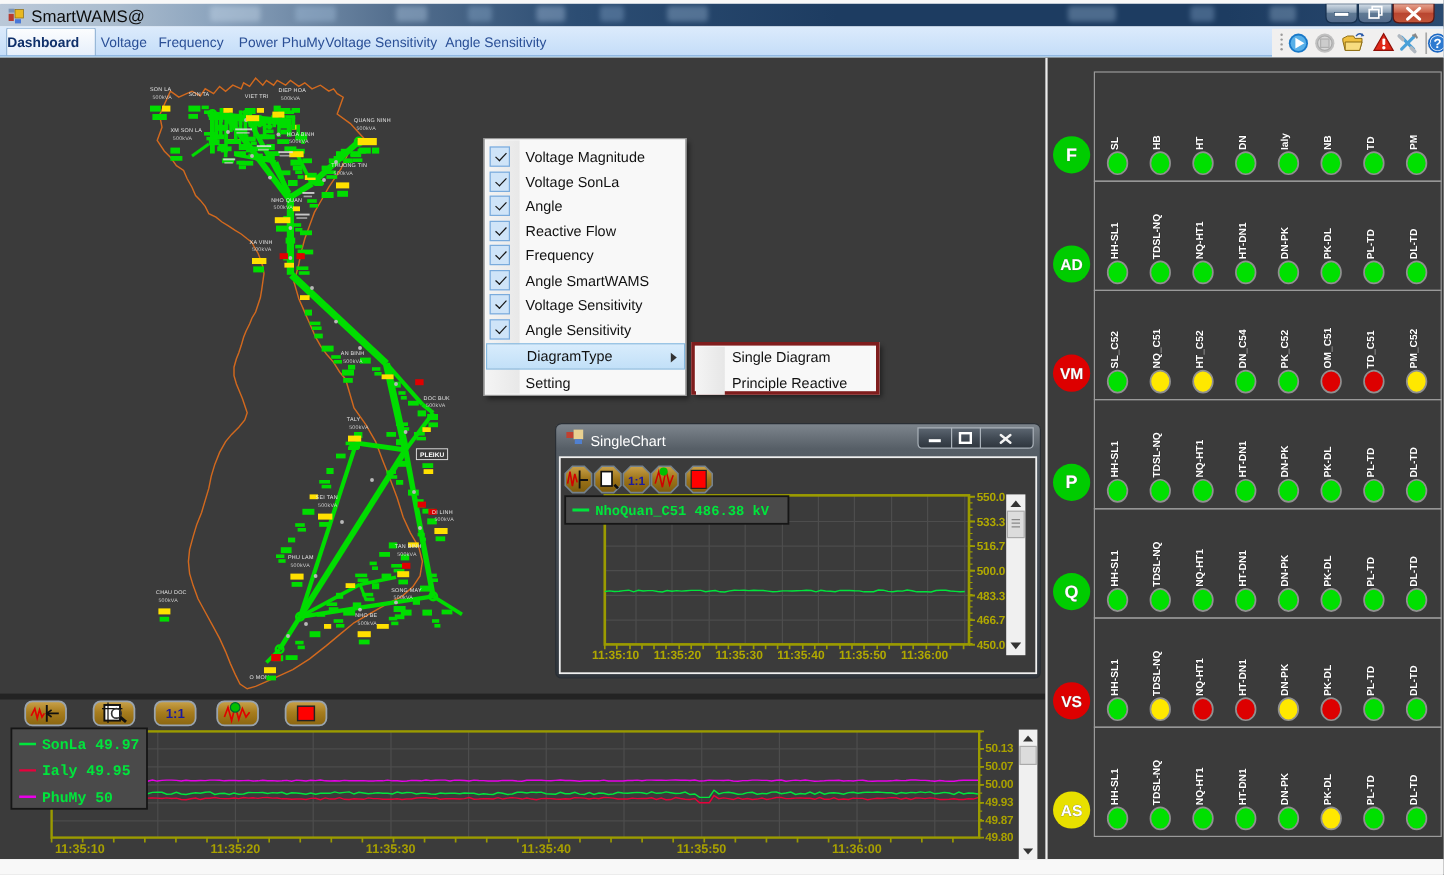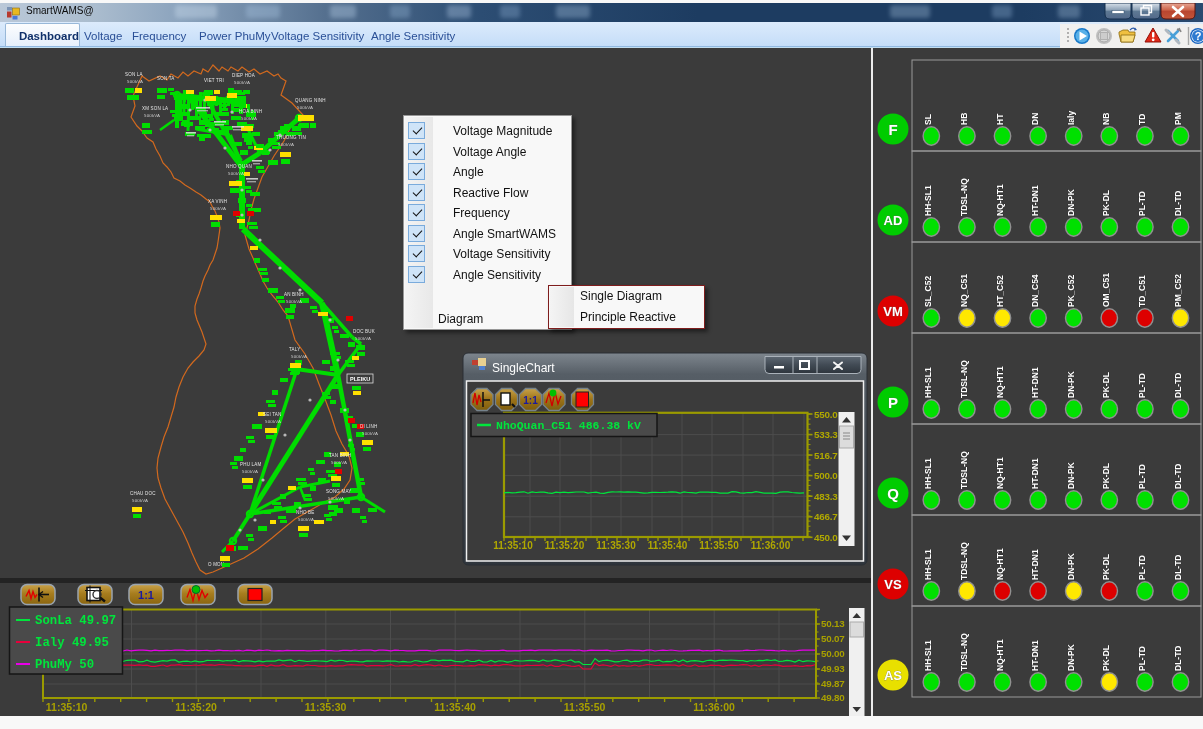--- a/index.html
+++ b/index.html
@@ -1,43 +1,43 @@
 <!DOCTYPE html>
 <html><head><meta charset="utf-8"><style>
 *{margin:0;padding:0;box-sizing:border-box}
 body{width:1203px;height:729px;position:relative;overflow:hidden;font-family:"Liberation Sans",sans-serif;background:#fff}
 #titlebar{position:absolute;left:0;top:0;width:1203px;height:22px;
  background:linear-gradient(90deg,#bac8d8 0%,#aabcce 8%,#8ba3bd 15%,#55708f 27%,#2c4d73 40%,#1d3c61 58%,#1d3c61 85%,#2a4a70 100%);border-radius:4px 4px 0 0}
 #titlebar::before{content:"";position:absolute;left:0;top:0;width:100%;height:3px;background:linear-gradient(90deg,#fdfdfd, #cdd8e4 30%, #9fb2c8 60%, #8ba0b9)}
 .blob{position:absolute;top:5px;height:13px;filter:blur(2px);opacity:.38;border-radius:3px}
 #appicon{position:absolute;left:7px;top:7px;width:13px;height:13px}
-#apptitle{position:absolute;left:26px;top:5px;font-size:10px;color:#0c0c0c}
+#apptitle{position:absolute;left:26px;top:5px;font-size:14px;color:#0c0c0c}
 #wbtns{position:absolute;left:1104px;top:3px;width:92px;height:18px}
 #menubar{position:absolute;left:0;top:22px;width:1203px;height:26px;background:linear-gradient(#dcebfc,#c3dcf8)}
 #menubar::after{content:"";position:absolute;left:0;bottom:0;width:100%;height:2px;background:linear-gradient(#7aa6d8,#d8f0fa)}
 .tab{position:absolute;top:2px;height:24px;line-height:24px;color:#2a4f96;font-size:11.5px}
-#tab-active{position:absolute;left:5px;top:1px;width:75px;height:25px;line-height:25px;text-align:right;
+#tab-active{position:absolute;left:5px;top:1px;width:75px;height:25px;line-height:25px;text-align:left;
  background:linear-gradient(#fcfdfe,#e4eefb);border:1px solid #98b8d8;border-bottom:none;border-radius:2px 2px 0 0;
  font-weight:bold;color:#10306a;font-size:11.5px}
 #rtoolbar{position:absolute;left:1060px;top:24px;width:143px;height:24px;background:#f1f0ef}
 #main{position:absolute;left:0;top:48px;width:1203px;height:668px;background:#3b3b3b}
 #whitebottom{position:absolute;left:0;top:716px;width:1203px;height:13px;background:#f8f8f8}
 #ctxmenu{position:absolute;left:403px;top:115px;width:169px;height:215px;background:#f8f8f8;
  border:1px solid #979797;box-shadow:3px 3px 4px rgba(0,0,0,.45);font-size:12px;color:#111}
 #ctxmenu .strip{position:absolute;left:1px;top:1px;width:28px;height:211px;background:linear-gradient(90deg,#f4f4f4,#e8e8e8)}
 .mi{position:absolute;left:1px;width:165px;height:21px;line-height:21px}
-.mi .txt{position:absolute;left:48px;top:0}
+.mi .txt{position:absolute;left:33px;top:0}
 .cb{position:absolute;left:3px;top:1px;width:17px;height:17px;background:#cfe4f8;border:1px solid #7aabdc}
 .cb::after{content:"";position:absolute;left:3.5px;top:4px;width:8px;height:4px;border-left:1.8px solid #141414;border-bottom:1.8px solid #141414;transform:rotate(-47deg)}
 #mi-diag{position:absolute;left:1px;top:170px;width:166px;height:21.5px;background:linear-gradient(#d8ecfc,#c2e0f8);border:1px solid #84b8e0;line-height:20px}
 #mi-diag .txt{position:absolute;left:33px}
 #mi-diag .arr{position:absolute;right:6px;top:7px;width:0;height:0;border-left:5px solid #333;border-top:4px solid transparent;border-bottom:4px solid transparent}
 #mi-set{position:absolute;left:1px;top:193px;width:165px;height:21px;line-height:21px}
 #mi-set .txt{position:absolute;left:33px}
-#submenu{position:absolute;left:548px;top:285px;width:157px;height:44px;background:#f8f8f8;border:1px solid #7f1d1d;
+#submenu{position:absolute;left:576px;top:285px;width:157px;height:44px;background:#f8f8f8;border:3px solid #7f1d1d;
  box-shadow:3px 3px 4px rgba(0,0,0,.45);font-size:12px;color:#111}
 #submenu .strip{position:absolute;left:1px;top:1px;width:24px;height:40px;background:linear-gradient(90deg,#f4f4f4,#e6e6e6)}
 .smi{position:absolute;left:31px;height:21px;line-height:21px}
 </style></head><body>
 <div id="topstrip" style="position:absolute;left:0;top:0;width:1203px;height:3px;background:#f8f8f8;z-index:5"></div>
 <div id="titlebar">
  <div class="blob" style="left:175px;width:42px;background:#cfe0f0"></div>
  <div class="blob" style="left:246px;width:34px;background:#a8c4e0"></div>
  <div class="blob" style="left:330px;width:26px;background:#b8d0e8"></div>
  <div class="blob" style="left:390px;width:20px;background:#90b0d0"></div>
@@ -916,21 +916,21 @@
 <polygon points="846.5,541 851,535.5 842,535.5" fill="#333"></polygon>
 </svg>
 <div id="ctxmenu">
     <div class="strip"></div>
 <div class="mi" style="top:5.0px">
       <span class="cb"></span>
       <span class="txt">Voltage Magnitude</span>
     </div>
 <div class="mi" style="top:25.5px">
       <span class="cb"></span>
-      <span class="txt">Voltage Angle</span>
+      <span class="txt">Voltage SonLa</span>
     </div>
 <div class="mi" style="top:46.0px">
       <span class="cb"></span>
       <span class="txt">Angle</span>
     </div>
 <div class="mi" style="top:66.5px">
       <span class="cb"></span>
       <span class="txt">Reactive Flow</span>
     </div>
 <div class="mi" style="top:87.0px">
@@ -942,21 +942,25 @@
       <span class="txt">Angle SmartWAMS</span>
     </div>
 <div class="mi" style="top:128.0px">
       <span class="cb"></span>
       <span class="txt">Voltage Sensitivity</span>
     </div>
 <div class="mi" style="top:148.5px">
       <span class="cb"></span>
       <span class="txt">Angle Sensitivity</span>
     </div>
+<div id="mi-diag">
+      <span class="txt">DiagramType</span>
+      <span class="arr"></span>
+    </div>
 <div id="mi-set">
-      <span class="txt">Diagram</span>
+      <span class="txt">Setting</span>
     </div>
 </div>
 <div id="submenu">
     <div class="strip"></div>
 <div class="smi" style="top:0px">Single Diagram</div>
 <div class="smi" style="top:21px">Principle Reactive</div>
 </div>
 <div id="whitebottom"></div>
 </body></html>

